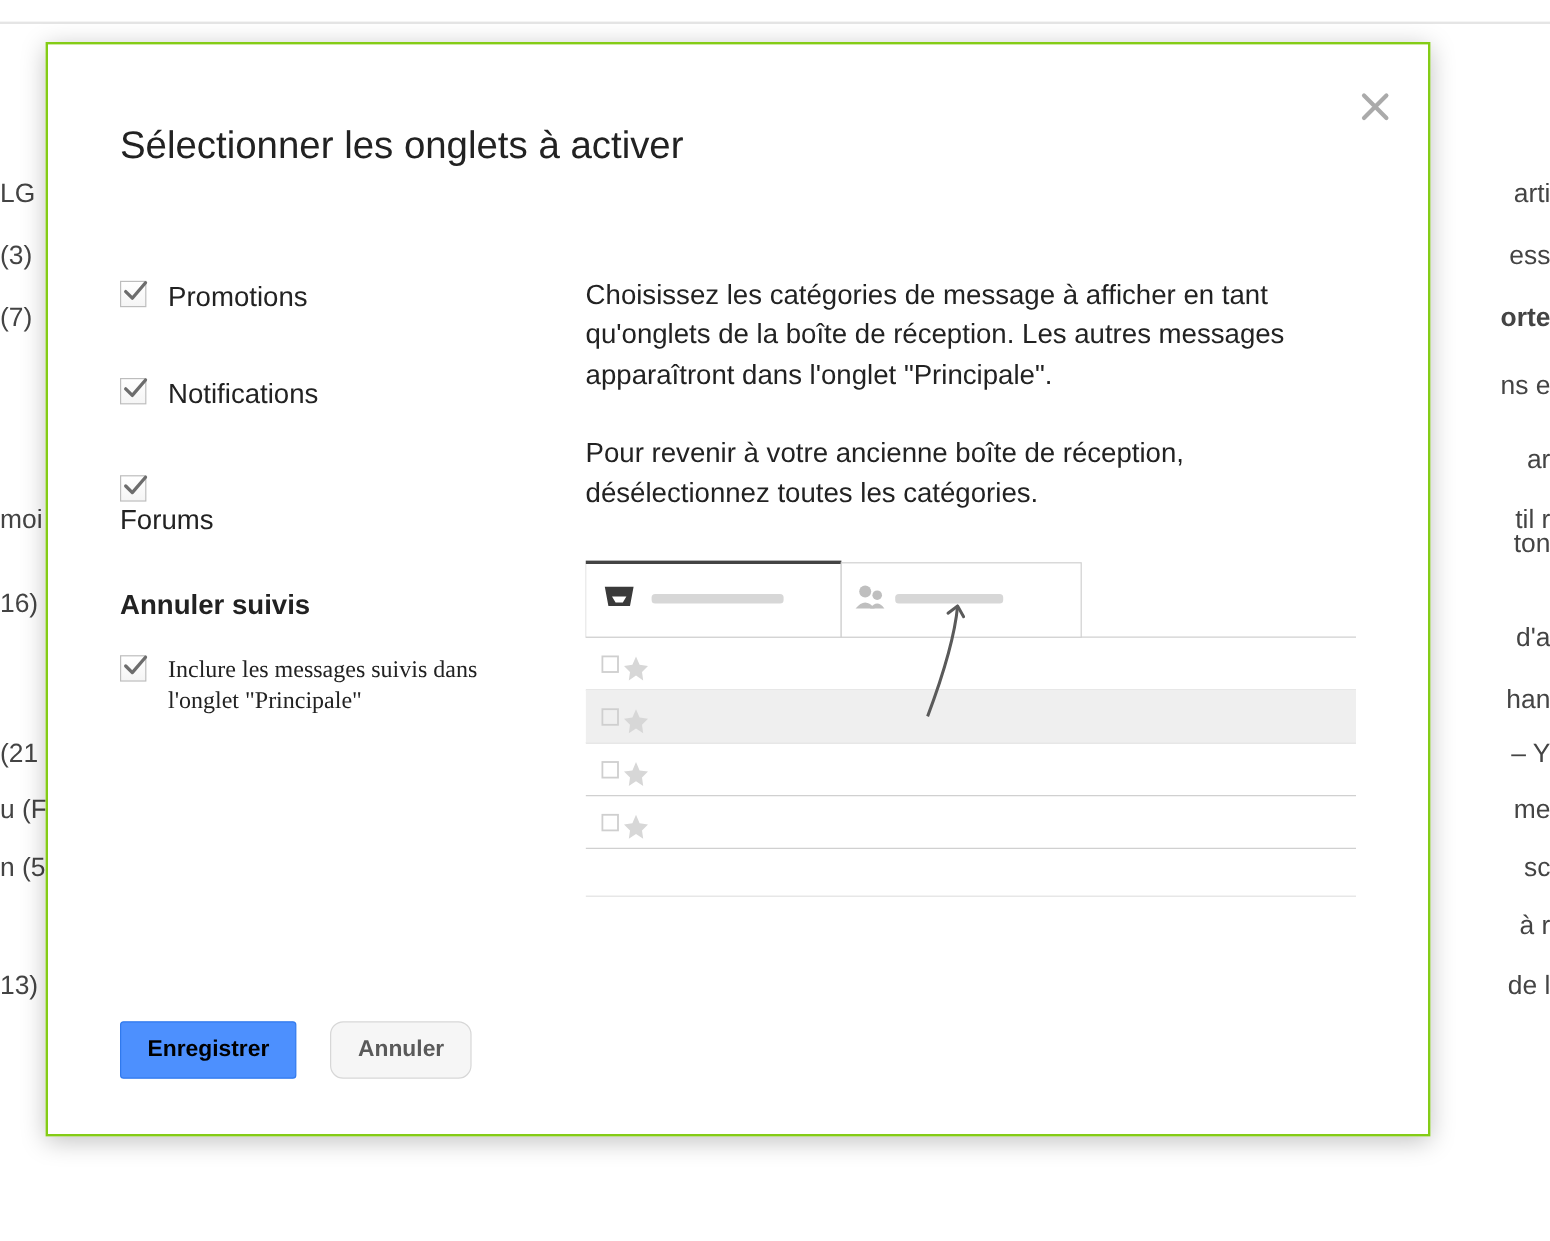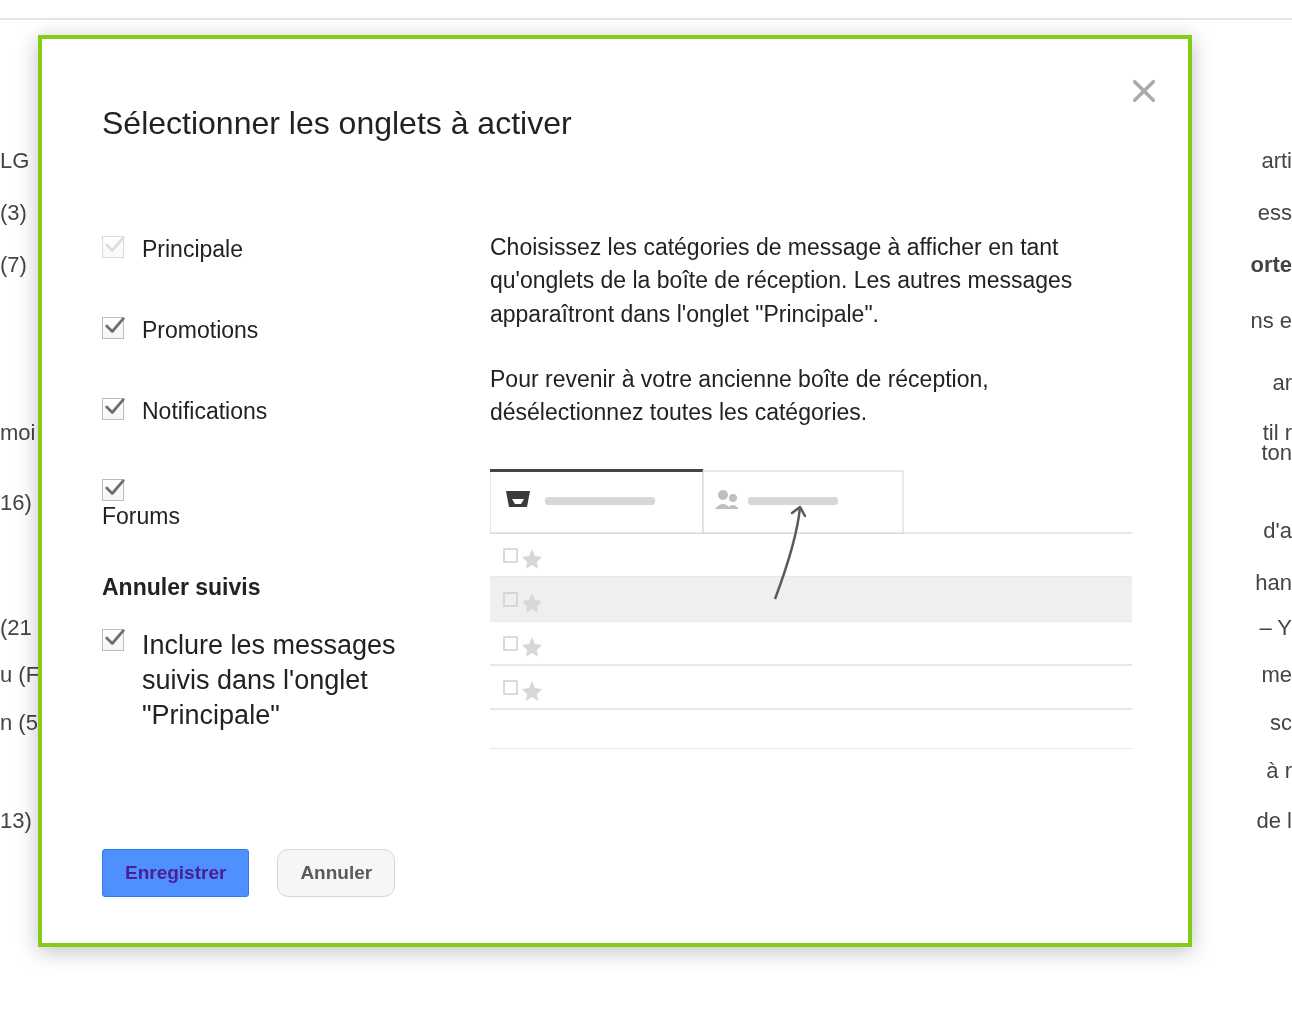--- a/index.html
+++ b/index.html
@@ -56,21 +56,21 @@
   }
 
   
   .dialog {
     position: absolute;
     left: 38px;
     top: 35px;
     width: 1154px;
     height: 912px;
     background: #fff;
-    border: 4px solid #84cc16;
+    border: 2px solid #84cc16;
     box-shadow: 0 4px 20px rgba(0,0,0,0.25);
     box-sizing: border-box;
   }
   .dialog-close {
     position: absolute;
     top: 38px;
     right: 30px;
     width: 28px;
     height: 28px;
     cursor: pointer;
@@ -131,21 +131,22 @@
   .section-heading {
     font-size: 23px;
     font-weight: 700;
     margin-top: 42px;
     margin-bottom: 26px;
     color: #222;
   }
   .starred-opt {
     display: flex;
     align-items: flex-start;
-    font-size: 27px;
+    font-size: 20px;
+    font-family: Liberation Serif, serif;
   }
   .starred-opt .opt-label { max-width: 280px; }
 
   
   .desc {
     position: absolute;
     left: 448px;
     top: 192px;
     width: 640px;
     font-size: 23px;
@@ -180,21 +181,21 @@
     border-radius: 3px;
     cursor: pointer;
     display: inline-flex;
     align-items: center;
     justify-content: center;
     box-sizing: border-box;
   }
   .btn-primary {
     background: #4d90fe;
     border-color: #3079ed;
-    color: #4c1d95;
+    color: #000000;
   }
   .btn-secondary {
     background: #f6f6f6;
     border-color: #d7d7d7;
     color: #5a5a5a;
     border-radius: 11px;
   }
 </style>
 </head>
 <body>
@@ -235,28 +236,20 @@
   <div class="dialog-close">
     <svg viewBox="0 0 24 24">
         <path d="M4 4 L20 20 M20 4 L4 20" stroke="currentColor" stroke-width="3" stroke-linecap="round"></path>
       </svg>
   </div>
 
   <div class="dialog-title">Sélectionner les onglets à activer</div>
 
   <div class="options">
     <div id="opts-container">
-        <div class="opt">
-          <span class="chk disabled">
-            <svg viewBox="0 0 24 24">
-              <path d="M3 12 L9 18 L21 4" stroke="#c2c2c2" stroke-width="3" fill="none" stroke-linecap="round" stroke-linejoin="round"></path>
-            </svg>
-          </span>
-          <span class="opt-label">Principale</span>
-        </div>
         <div class="opt">
           <span class="chk">
             <svg viewBox="0 0 24 24">
               <path d="M3 12 L9 18 L21 4" stroke="#6d6d6d" stroke-width="3" fill="none" stroke-linecap="round" stroke-linejoin="round"></path>
             </svg>
           </span>
           <span class="opt-label">Promotions</span>
         </div>
         <div class="opt">
           <span class="chk">

